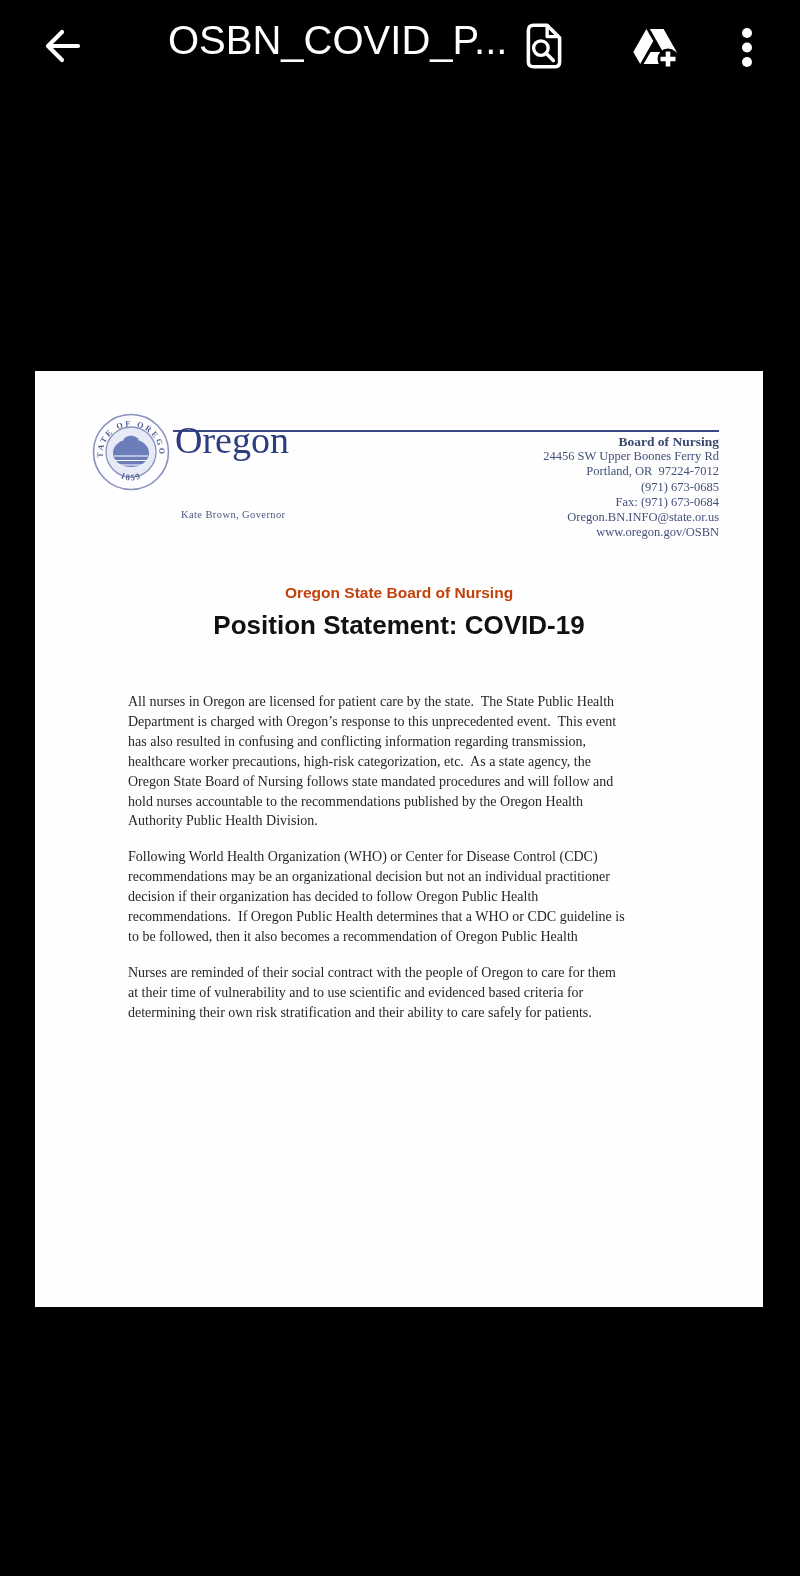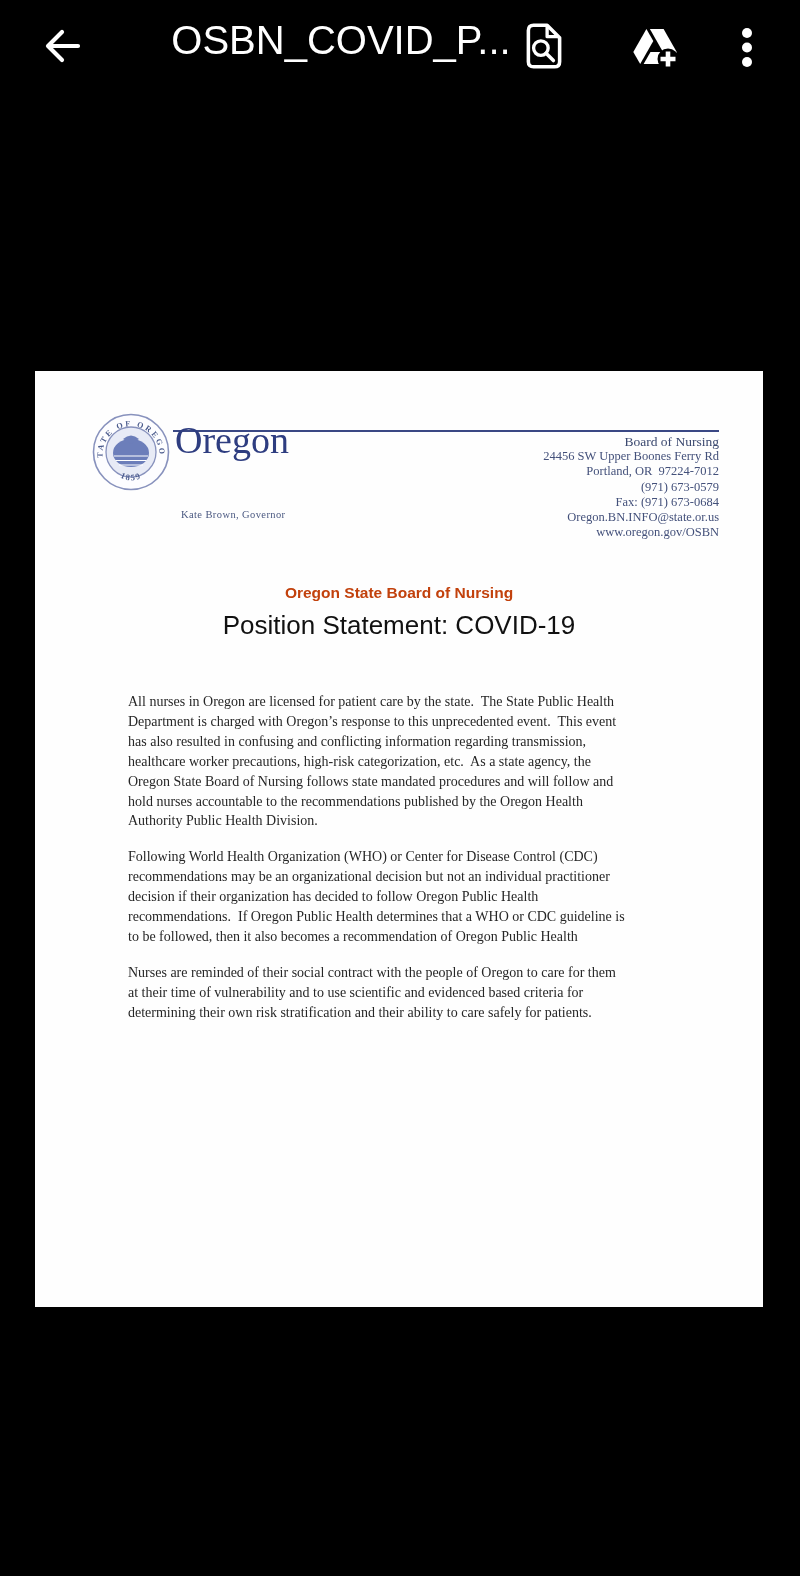--- a/index.html
+++ b/index.html
@@ -3,47 +3,47 @@
 <meta charset="utf-8">
 <style>
   html,body{margin:0;padding:0;background:#000;}
   .screen{position:relative;width:800px;height:1576px;background:#000;overflow:hidden;
           font-family:"Liberation Sans",sans-serif;}
 
   
   .toolbar{position:absolute;left:0;top:0;width:800px;height:95px;background:#000;}
   .icon-btn{position:absolute;background:none;border:none;padding:0;margin:0;cursor:pointer;line-height:0;}
   .back-btn{left:38px;top:22px;width:48px;height:48px;}
-  .doc-title{position:absolute;left:156px;top:18px;width:370px;height:58px;
-             color:#fff;font-size:40px;font-weight:400;white-space:nowrap;overflow:hidden;text-align:center;}
+  .doc-title{position:absolute;left:168px;top:18px;width:370px;height:58px;
+             color:#fff;font-size:40px;font-weight:400;white-space:nowrap;overflow:hidden;}
   .search-btn{left:521px;top:21px;width:46px;height:50px;}
   .drive-btn{left:629px;top:22px;width:52px;height:48px;}
   .menu-btn{left:716px;top:22px;width:48px;height:48px;}
 
   
   .canvas{position:absolute;left:0;top:95px;width:800px;height:1481px;background:#000;}
   .page{position:absolute;left:35px;top:276px;width:728px;height:936px;background:#fefefe;}
 
   
   .seal{position:absolute;left:56px;top:40px;width:80px;height:82px;}
   .lh-rule{position:absolute;left:138px;top:59px;width:546px;height:2px;background:#3a4884;}
   .wordmark{position:absolute;left:140px;top:50px;font-family:"Liberation Serif",serif;
             font-size:38px;line-height:1;color:#2e3d80;}
   .governor{position:absolute;left:146px;top:102px;font-family:"Liberation Serif",serif;
             font-size:10.5px;letter-spacing:.4px;color:#4a5880;margin-top:36px;}
   .address{position:absolute;right:44px;top:63px;text-align:right;
            font-family:"Liberation Serif",serif;font-size:12.5px;line-height:15.2px;color:#43507a;}
-  .address .division{font-size:13.5px;font-weight:normal;color:#3a486f;}
+  .address .division{font-size:13.5px;font-weight:bold;color:#3a486f;}
   .address div{white-space:pre;}
 
   
   .subtitle{position:absolute;left:0;top:213px;width:728px;text-align:center;
             font-size:15.5px;font-weight:bold;color:#c2410c;}
   .pos-title{position:absolute;left:0;top:239px;width:728px;text-align:center;margin:0;
-             font-size:26px;font-weight:normal;color:#111;}
+             font-size:26px;font-weight:bold;color:#111;}
 
   
   .bodytext{position:absolute;left:93px;top:305px;width:604px;}
   .bodytext p{margin:16px 0 9px 0;font-family:"Liberation Serif",serif;font-size:14px;
               line-height:19.9px;color:#262626;white-space:pre-wrap;}
 </style>
 </head>
 <body>
 
 <div class="screen">
@@ -109,21 +109,21 @@
       <div class="lh-rule"></div>
 
       <div class="wordmark">Oregon</div>
 
       <div class="governor">Kate Brown, Governor</div>
 
       <div class="address">
         <div class="division">Board of Nursing</div>
         <div>24456 SW Upper Boones Ferry Rd</div>
         <div>Portland, OR  97224-7012</div>
-        <div>(971) 673-0579</div>
+        <div>(971) 673-0685</div>
         <div>Fax: (971) 673-0684</div>
         <div>Oregon.BN.INFO@state.or.us</div>
         <div>www.oregon.gov/OSBN</div>
       </div>
 
       <div class="subtitle">Oregon State Board of Nursing</div>
       <h1 class="pos-title">Position Statement: COVID-19</h1>
 
       <div class="bodytext">
         <p>All nurses in Oregon are licensed for patient care by the state.  The State Public Health

